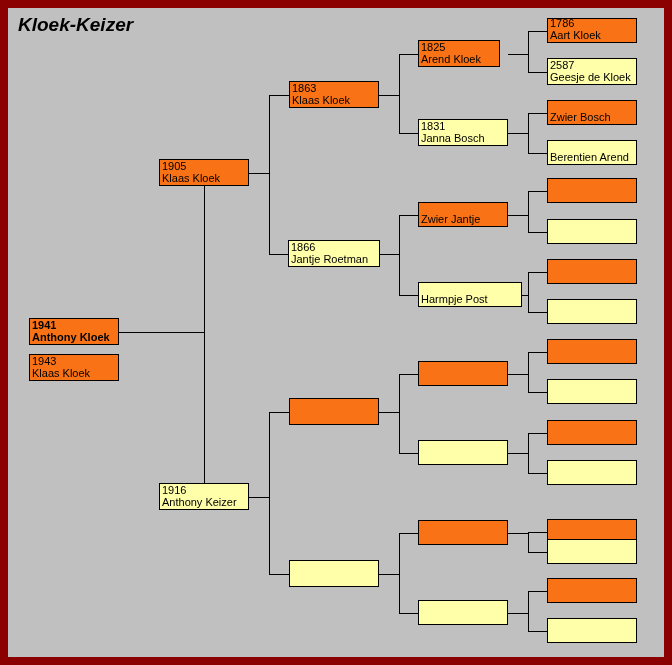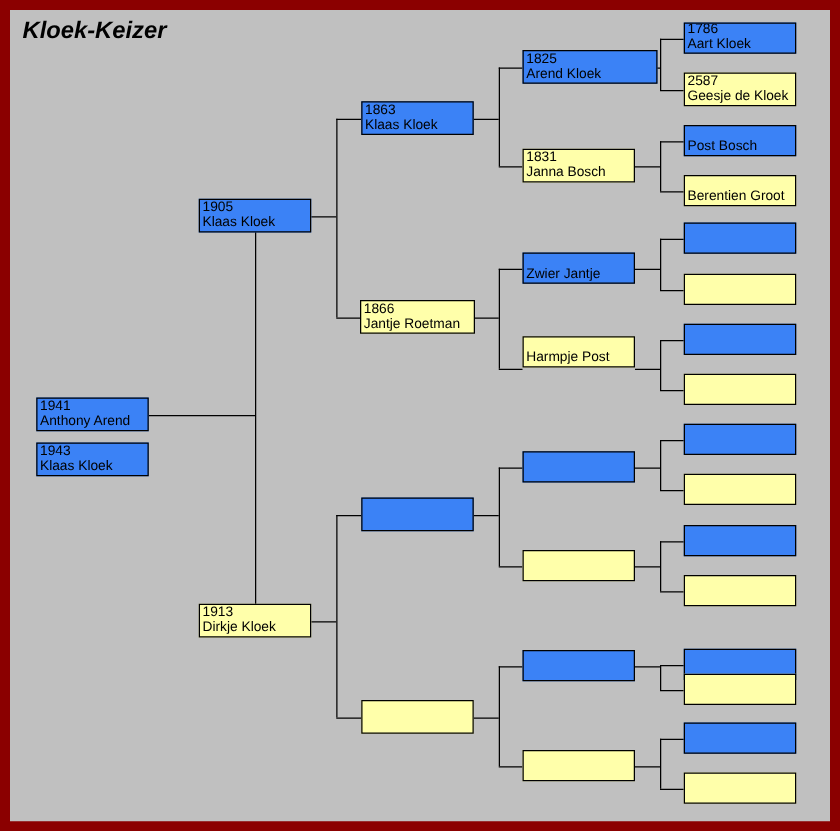--- a/index.html
+++ b/index.html
@@ -42,21 +42,21 @@
     padding: 0 2px;
     font-size: 11px;
     line-height: 12px;
     color: #000000;
     overflow: hidden;
     display: flex;
     flex-direction: column;
     justify-content: flex-end;
     padding-bottom: 1px;
   }
-  .node.male   { background: #3b82f6; }
+  .node.male   { background: #f97316; }
   .node.female { background: #ffffaa; }
   .node .year  { height: 12px; }
   .node .name  { height: 12px; white-space: nowrap; }
   .line {
     position: absolute;
     background: #000000;
   }
   .line.h { height: 1px; }
   .line.v { width: 1px; }
 </style>
@@ -122,62 +122,62 @@
         <div class="line h" style="left: 500px; top: 525px; width: 20px;"></div>
         <div class="line v" style="left: 520px; top: 524px; height: 20px;"></div>
         <div class="line h" style="left: 520px; top: 524px; width: 19px;"></div>
         <div class="line h" style="left: 520px; top: 544px; width: 19px;"></div>
         <div class="line h" style="left: 500px; top: 605px; width: 20px;"></div>
         <div class="line v" style="left: 520px; top: 583px; height: 40px;"></div>
         <div class="line h" style="left: 520px; top: 583px; width: 19px;"></div>
         <div class="line h" style="left: 520px; top: 623px; width: 19px;"></div>
       </div>
     <div id="nodes-layer">
-        <div class="node male" style="left: 21px; top: 310px; width: 90px; height: 27px;">
+        <div class="node male" style="left: 21px; top: 310px; width: 90px; height: 27px; font-weight: bold;">
           <span class="year">1941</span>
-          <span class="name">Anthony Arend</span>
+          <span class="name">Anthony Kloek</span>
         </div>
         <div class="node male" style="left: 21px; top: 346px; width: 90px; height: 27px;">
           <span class="year">1943</span>
           <span class="name">Klaas Kloek</span>
         </div>
         <div class="node male" style="left: 151px; top: 151px; width: 90px; height: 27px;">
           <span class="year">1905</span>
           <span class="name">Klaas Kloek</span>
         </div>
         <div class="node female" style="left: 151px; top: 475px; width: 90px; height: 27px;">
-          <span class="year">1913</span>
-          <span class="name">Dirkje Kloek</span>
+          <span class="year">1916</span>
+          <span class="name">Anthony Keizer</span>
         </div>
         <div class="node male" style="left: 281px; top: 73px; width: 90px; height: 27px;">
           <span class="year">1863</span>
           <span class="name">Klaas Kloek</span>
         </div>
         <div class="node female" style="left: 280px; top: 232px; width: 92px; height: 27px;">
           <span class="year">1866</span>
           <span class="name">Jantje Roetman</span>
         </div>
         <div class="node male" style="left: 281px; top: 390px; width: 90px; height: 27px;">
           <span class="name"></span>
         </div>
         <div class="node female" style="left: 281px; top: 552px; width: 90px; height: 27px;">
           <span class="name"></span>
         </div>
-        <div class="node male" style="left: 410px; top: 32px; width: 108px; height: 27px;">
+        <div class="node male" style="left: 410px; top: 32px; width: 82px; height: 27px;">
           <span class="year">1825</span>
           <span class="name">Arend Kloek</span>
         </div>
         <div class="node female" style="left: 410px; top: 111px; width: 90px; height: 27px;">
           <span class="year">1831</span>
           <span class="name">Janna Bosch</span>
         </div>
         <div class="node male" style="left: 410px; top: 194px; width: 90px; height: 25px;">
           <span class="name">Zwier Jantje</span>
         </div>
-        <div class="node female" style="left: 410px; top: 261px; width: 90px; height: 25px;">
+        <div class="node female" style="left: 410px; top: 274px; width: 104px; height: 25px;">
           <span class="name">Harmpje Post</span>
         </div>
         <div class="node male" style="left: 410px; top: 353px; width: 90px; height: 25px;">
           <span class="name"></span>
         </div>
         <div class="node female" style="left: 410px; top: 432px; width: 90px; height: 25px;">
           <span class="name"></span>
         </div>
         <div class="node male" style="left: 410px; top: 512px; width: 90px; height: 25px;">
           <span class="name"></span>
@@ -187,24 +187,24 @@
         </div>
         <div class="node male" style="left: 539px; top: 10px; width: 90px; height: 25px;">
           <span class="year">1786</span>
           <span class="name">Aart Kloek</span>
         </div>
         <div class="node female" style="left: 539px; top: 50px; width: 90px; height: 27px;">
           <span class="year">2587</span>
           <span class="name">Geesje de Kloek</span>
         </div>
         <div class="node male" style="left: 539px; top: 92px; width: 90px; height: 25px;">
-          <span class="name">Post Bosch</span>
+          <span class="name">Zwier Bosch</span>
         </div>
         <div class="node female" style="left: 539px; top: 132px; width: 90px; height: 25px;">
-          <span class="name">Berentien Groot</span>
+          <span class="name">Berentien Arend</span>
         </div>
         <div class="node male" style="left: 539px; top: 170px; width: 90px; height: 25px;">
           <span class="name"></span>
         </div>
         <div class="node female" style="left: 539px; top: 211px; width: 90px; height: 25px;">
           <span class="name"></span>
         </div>
         <div class="node male" style="left: 539px; top: 251px; width: 90px; height: 25px;">
           <span class="name"></span>
         </div>

